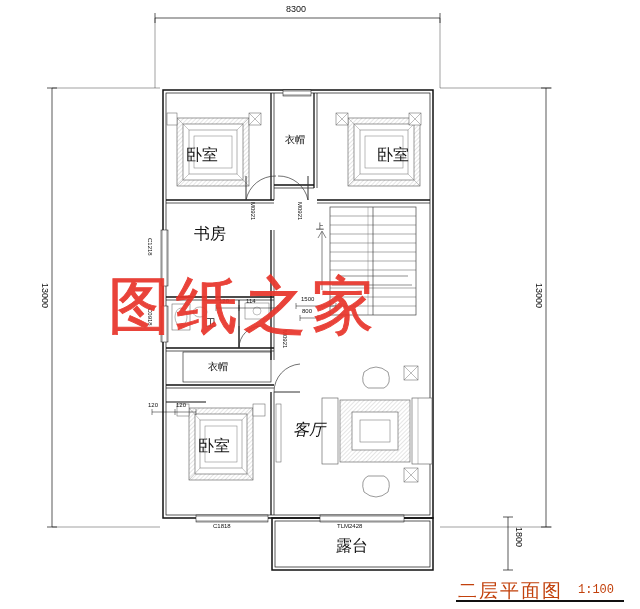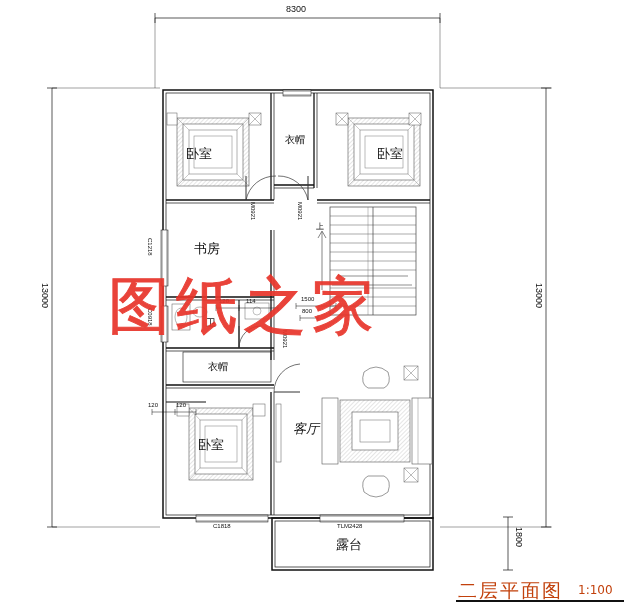--- a/index.html
+++ b/index.html
@@ -8,38 +8,38 @@
     background:#ffffff;
     font-family:"Liberation Sans","DejaVu Sans",sans-serif;
     overflow:hidden;
     position:relative;
   }
   #sheet{position:absolute;left:0;top:0;width:640px;height:609px;}
   .lbl{position:absolute;font-size:9px;color:#111;white-space:nowrap;}
   .lbl.cn{font-family:"DejaVu Sans","Liberation Sans",sans-serif;}
   .tiny{font-size:6px;}
   .vert{writing-mode:vertical-rl;text-orientation:mixed;}
-  .rooms{position:absolute;font-size:13px;color:#111;white-space:nowrap;}
+  .rooms{position:absolute;font-size:16px;color:#111;white-space:nowrap;}
   .wm{
     position:absolute;
     color:#e8342a;
     font-weight:normal;
     font-family:"DejaVu Sans","Liberation Sans",sans-serif;
     letter-spacing:6px;
     font-size:62px;
     opacity:.92;
     -webkit-text-stroke:1px #e8342a;
   }
   .title{
     position:absolute;
     font-family:"DejaVu Sans","Liberation Sans",sans-serif;
     color:#c2410c;
   }
   .t-main{font-size:19px;letter-spacing:2px;}
-  .t-scale{font-size:12px;}
+  .t-scale{font-size:12px;font-family:Liberation Mono, monospace;}
   .tline{position:absolute;background:#111;}
 </style>
 </head>
 <body>
 
 <div id="sheet">
 
   <svg width="640" height="609" viewBox="0 0 640 609" style="position:absolute;left:0;top:0;">
     <defs>
       <pattern id="hatch" width="4" height="4" patternUnits="userSpaceOnUse" patternTransform="rotate(45)">
@@ -291,21 +291,21 @@
   <div class="lbl tiny" style="left:246px;top:298px;">114</div>
   <div class="lbl tiny" style="left:301px;top:296px;">1500</div>
   <div class="lbl tiny" style="left:302px;top:308px;">800</div>
 
   <div class="lbl tiny" style="left:148px;top:402px;">120</div>
   <div class="lbl tiny" style="left:176px;top:402px;">120</div>
 
   <div class="rooms cn" style="left:186px;top:145px;">卧室</div>
   <div class="rooms cn" style="left:285px;top:133px;font-size:10px;">衣帽</div>
   <div class="rooms cn" style="left:377px;top:145px;">卧室</div>
-  <div class="rooms cn" style="left:194px;top:240px;">书房</div>
+  <div class="rooms cn" style="left:194px;top:224px;">书房</div>
   <div class="rooms cn" style="left:206px;top:316px;font-size:10px;">卫</div>
   <div class="rooms cn" style="left:208px;top:360px;font-size:10px;">衣帽</div>
   <div class="rooms cn" style="left:198px;top:436px;">卧室</div>
   <div class="rooms cn" style="left:293px;top:420px;font-style:italic;">客厅</div>
   <div class="rooms cn" style="left:336px;top:536px;">露台</div>
 
   <div class="lbl cn tiny" style="left:316px;top:221px;font-size:8px;">上</div>
 
   <div class="wm" style="left:108px;top:264px;">图纸之家</div>
 

